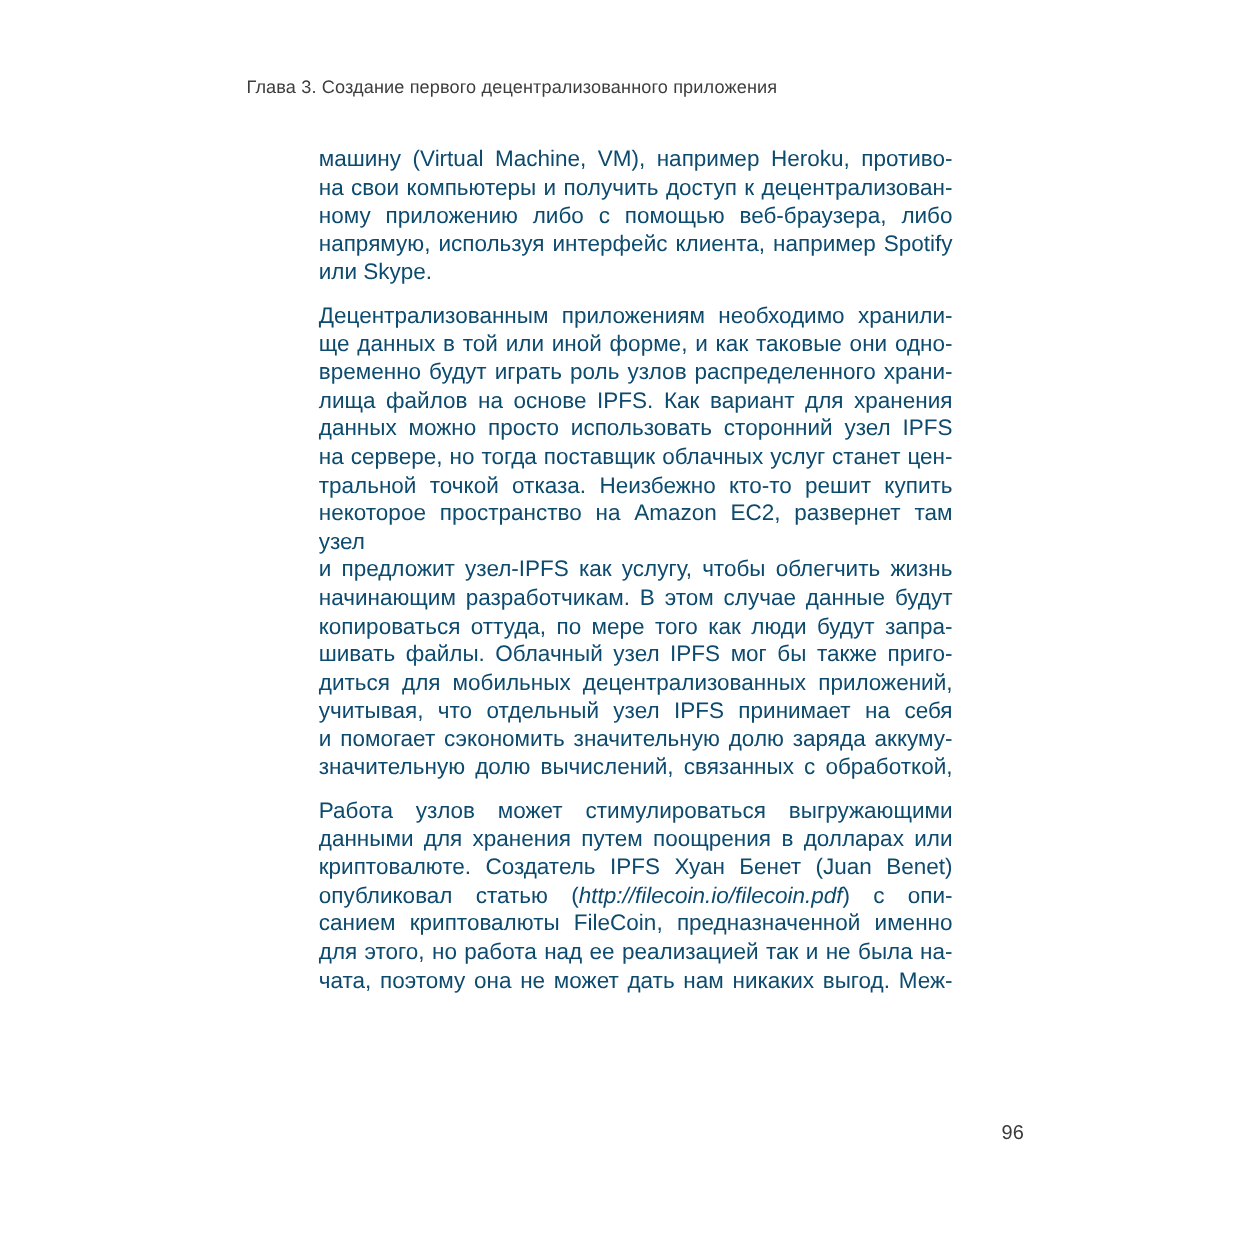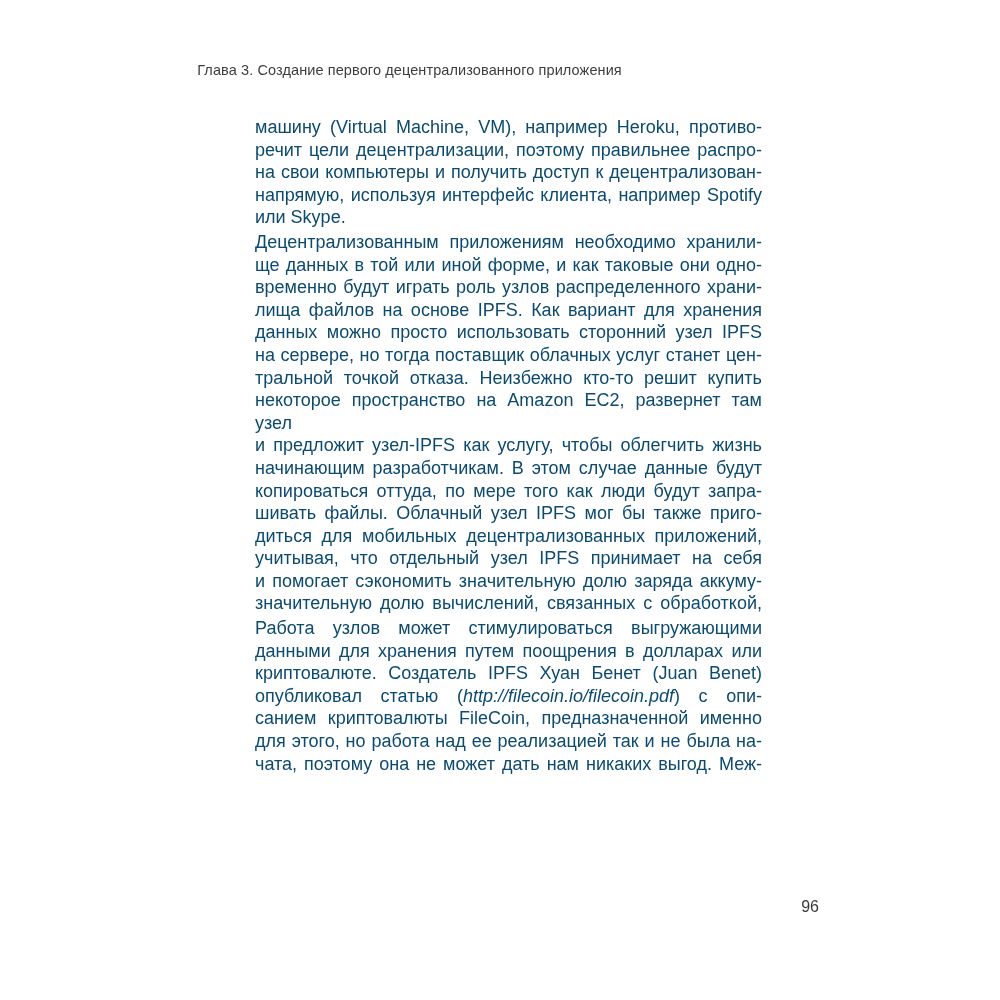--- a/index.html
+++ b/index.html
@@ -27,21 +27,21 @@
   .text-block {
     position: absolute;
     left: 255px;
     top: 116px;
     width: 507px;
     font-family: Liberation Sans, sans-serif;
     font-size: 18px;
     color: #0c4a6e;
   }
   .paragraph { margin: 0; }
-  .paragraph + .paragraph { margin-top: 2px; }
+  .paragraph + .paragraph { margin-top: 12px; }
   .line {
     line-height: 22.6px;
     text-align: justify;
     text-align-last: justify;
     white-space: normal;
   }
   .line.final {
     text-align-last: left;
   }
   .italic {
@@ -60,22 +60,22 @@
 </style>
 </head>
 <body>
 
 <div class="page">
   <div class="running-head">Глава 3. Создание первого децентрализованного приложения</div>
 
   <div class="text-block">
       <div class="paragraph">
         <div class="line"><span>машину (Virtual Machine, VM), например Heroku, противо-</span></div>
-        <div class="line"><span>речит цели децентрализации, поэтому правильнее распро-</span></div>
         <div class="line"><span>на свои компьютеры и получить доступ к децентрализован-</span></div>
+        <div class="line"><span>ному приложению либо с помощью веб-браузера, либо</span></div>
         <div class="line"><span>напрямую, используя интерфейс клиента, например Spotify</span></div>
         <div class="line final"><span>или Skype.</span></div>
       </div>
       <div class="paragraph">
         <div class="line"><span>Децентрализованным приложениям необходимо хранили-</span></div>
         <div class="line"><span>ще данных в той или иной форме, и как таковые они одно-</span></div>
         <div class="line"><span>временно будут играть роль узлов распределенного храни-</span></div>
         <div class="line"><span>лища файлов на основе IPFS. Как вариант для хранения</span></div>
         <div class="line"><span>данных можно просто использовать сторонний узел IPFS</span></div>
         <div class="line"><span>на сервере, но тогда поставщик облачных услуг станет цен-</span></div>

